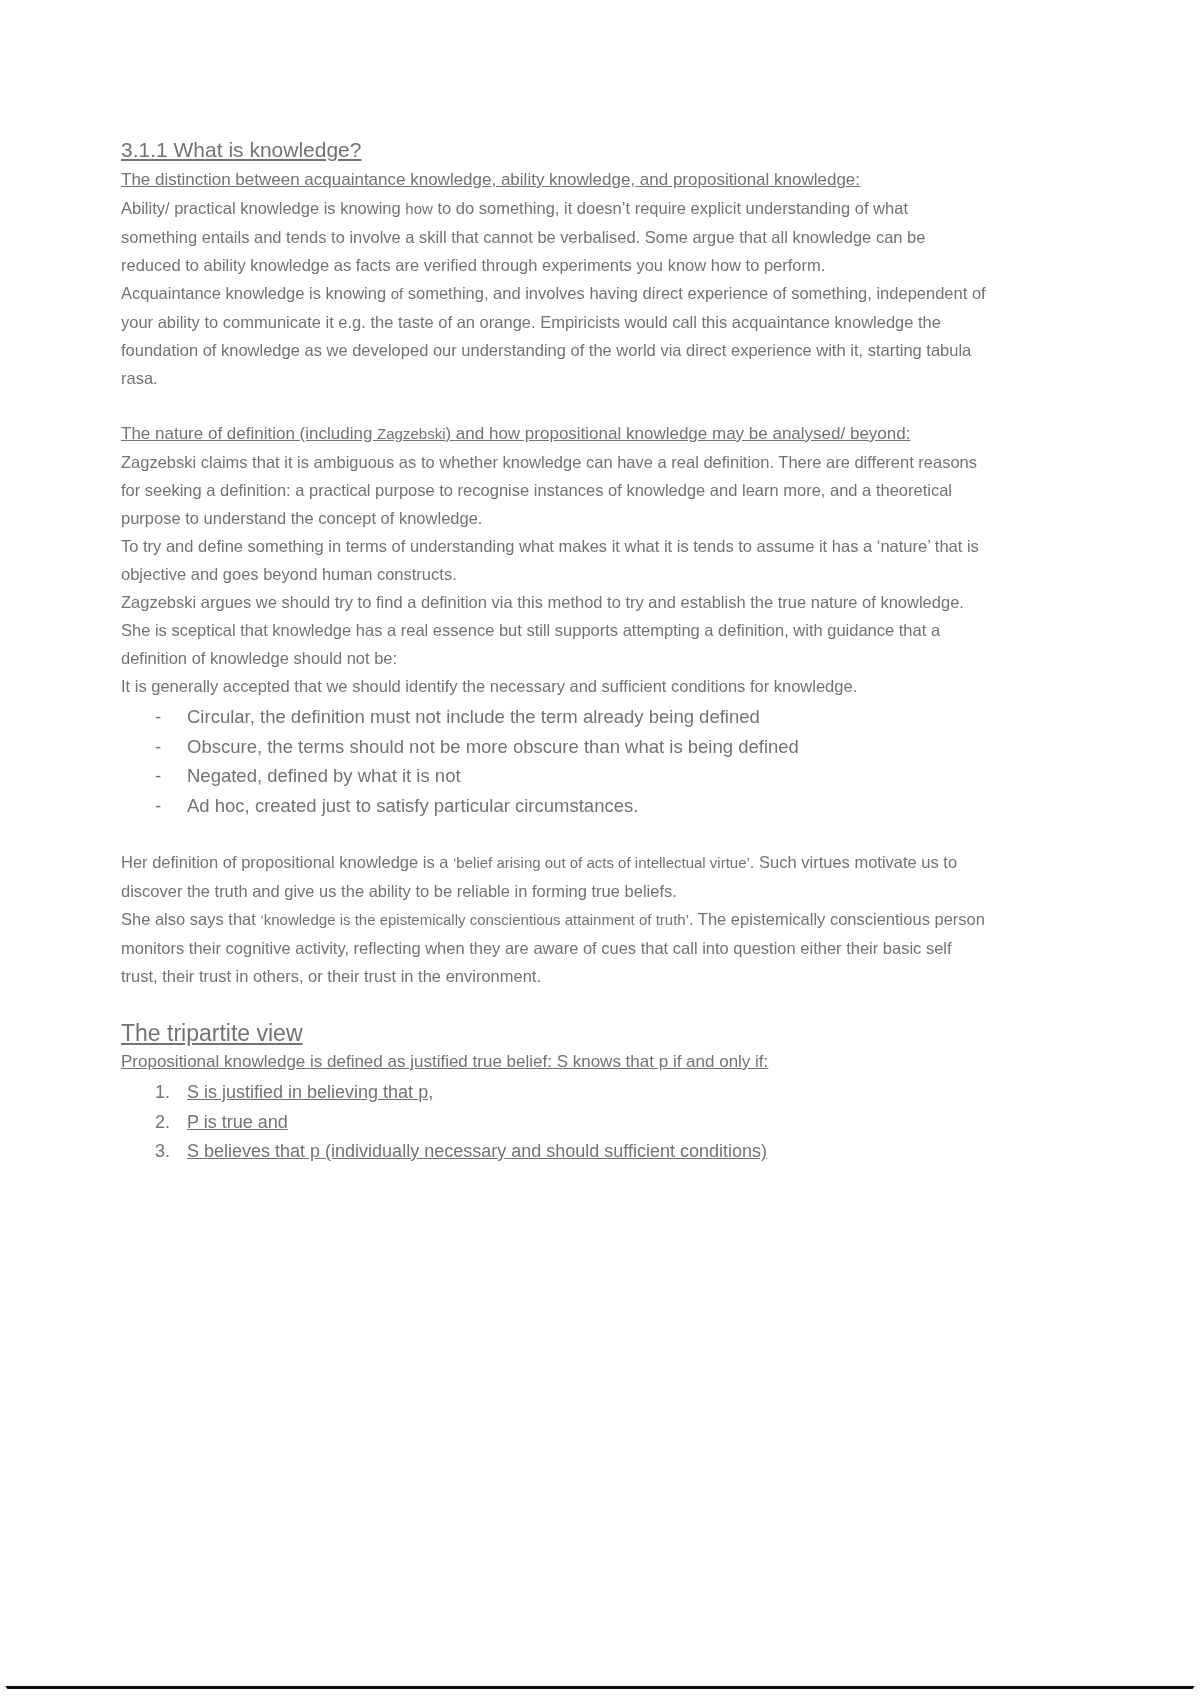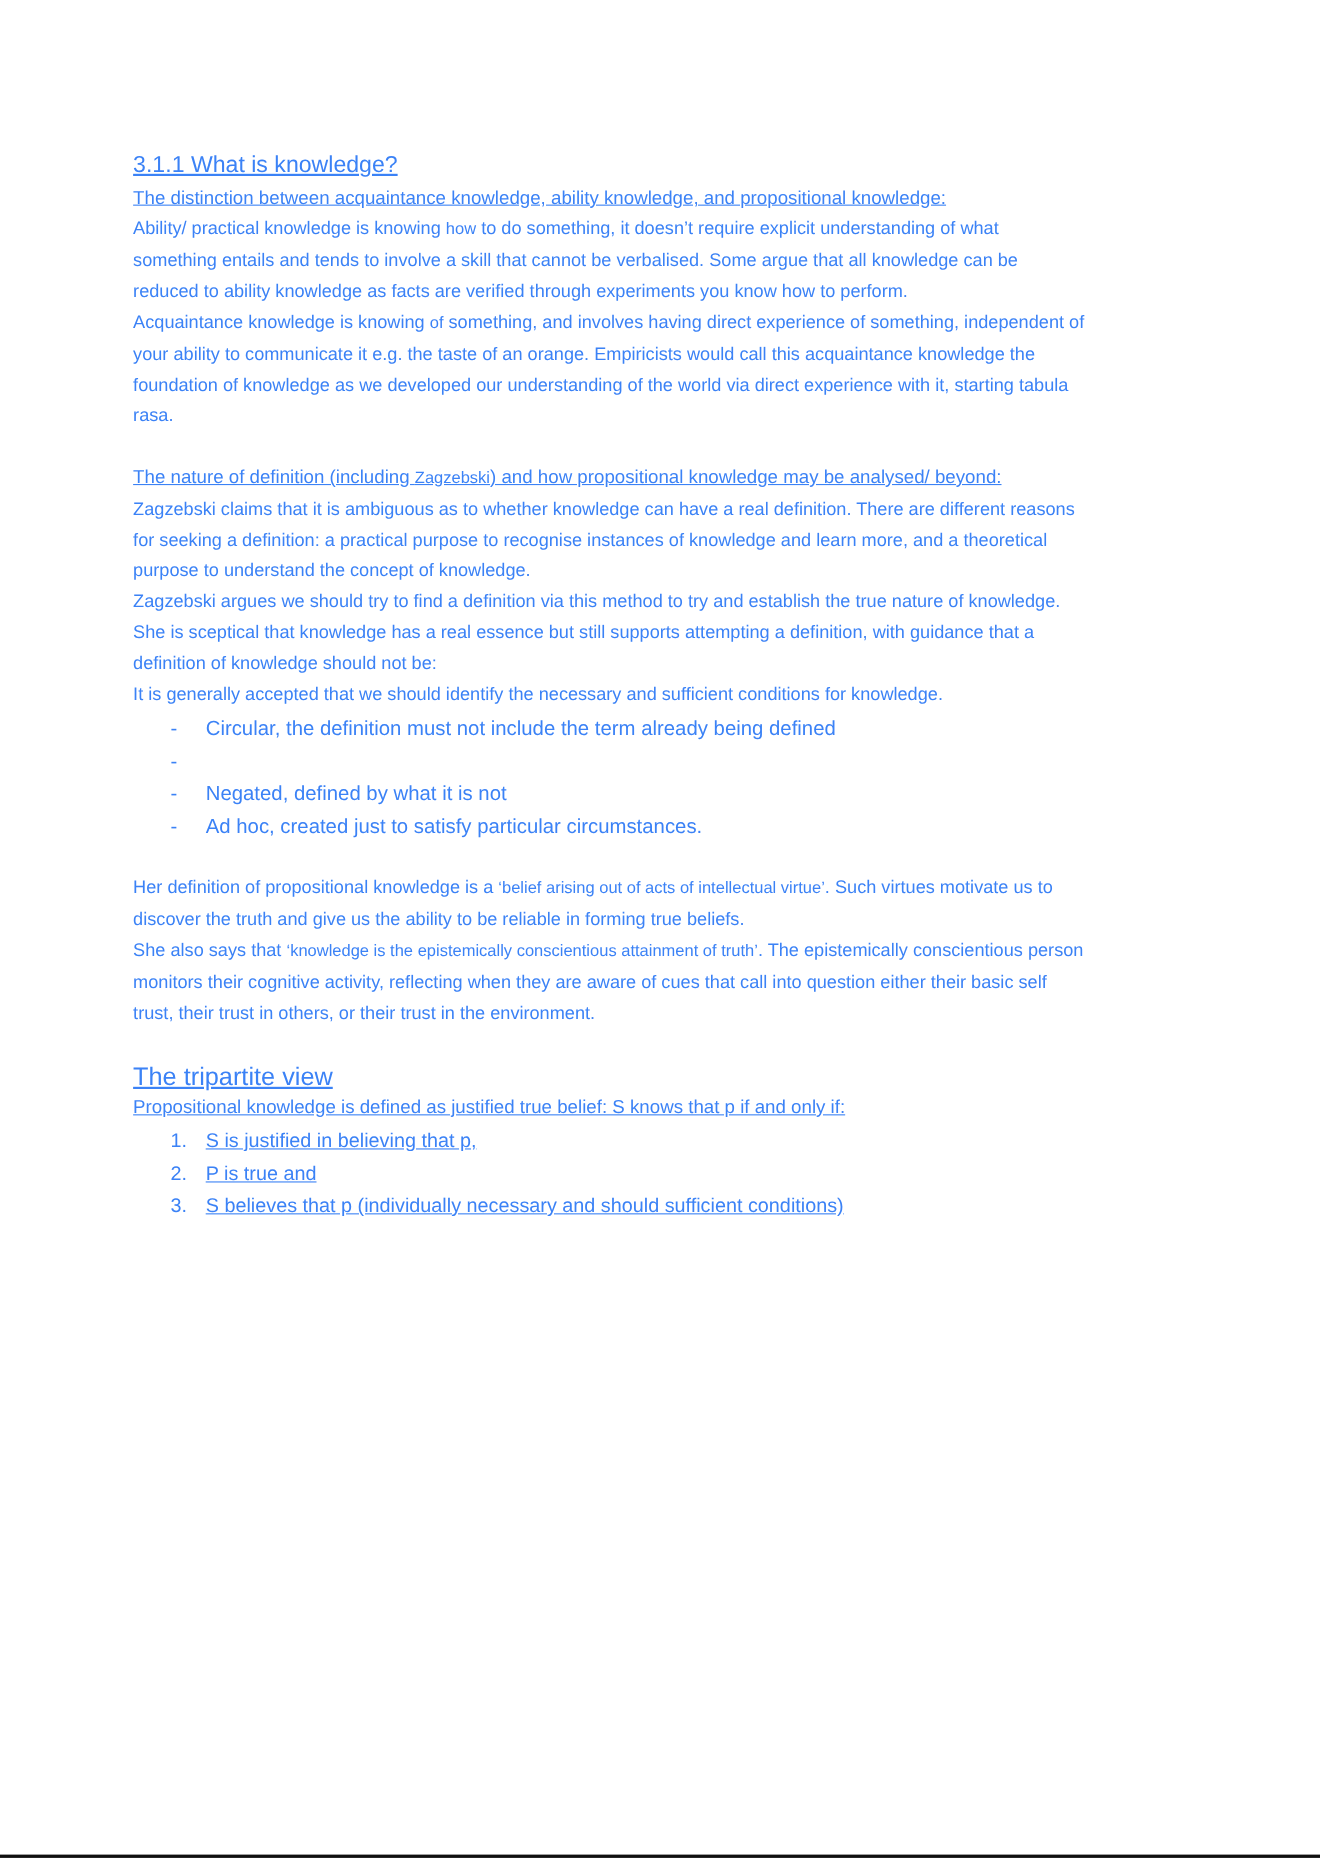--- a/index.html
+++ b/index.html
@@ -67,38 +67,40 @@
     left: 0;
     top: 1686px;
     width: 1200px;
     height: 3px;
     background: #101010;
   }
 </style>
 </head>
 <body>
 
-<div class="page" style="background: rgb(255, 255, 255); color: #3b82f6;">
+<div class="page" style="background: rgb(255, 255, 255); color: #737373; border-radius: 31px;">
   <div class="content">
       <div class="block title"><span>3.1.1 What is knowledge?</span></div>
       <div class="block subheading"><span>The distinction between acquaintance knowledge, ability knowledge, and propositional knowledge:</span></div>
       <div class="block paragraph"><span>Ability/ practical knowledge is knowing </span><span class="lg">how</span><span> to do something, it doesn’t require explicit understanding of what something entails and tends to involve a skill that cannot be verbalised. Some argue that all knowledge can be reduced to ability knowledge as facts are verified through experiments you know how to perform.</span></div>
       <div class="block paragraph"><span>Acquaintance knowledge is knowing </span><span class="lg">of</span><span> something, and involves having direct experience of something, independent of your ability to communicate it e.g. the taste of an orange. Empiricists would call this acquaintance knowledge the foundation of knowledge as we developed our understanding of the world via direct experience with it, starting tabula rasa.</span></div>
       <div class="spacer"></div>
       <div class="block subheading"><span>The nature of definition (including </span><span class="lg">Zagzebski</span><span>) and how propositional knowledge may be analysed/ beyond:</span></div>
       <div class="block paragraph"><span>Zagzebski claims that it is ambiguous as to whether knowledge can have a real definition. There are different reasons for seeking a definition: a practical purpose to recognise instances of knowledge and learn more, and a theoretical purpose to understand the concept of knowledge.</span></div>
+      <div class="block paragraph"><span>To try and define something in terms of understanding what makes it what it is tends to assume it has a ‘nature’ that is objective and goes beyond human constructs.</span></div>
       <div class="block paragraph"><span>Zagzebski argues we should try to find a definition via this method to try and establish the true nature of knowledge. She is sceptical that knowledge has a real essence but still supports attempting a definition, with guidance that a definition of knowledge should not be:</span></div>
       <div class="block paragraph"><span>It is generally accepted that we should identify the necessary and sufficient conditions for knowledge.</span></div>
       <ul class="bullets">
         <li>
           <span class="marker">-</span>
           <span class="li-text">Circular, the definition must not include the term already being defined</span>
         </li>
         <li>
           <span class="marker">-</span>
+          <span class="li-text">Obscure, the terms should not be more obscure than what is being defined</span>
         </li>
         <li>
           <span class="marker">-</span>
           <span class="li-text">Negated, defined by what it is not</span>
         </li>
         <li>
           <span class="marker">-</span>
           <span class="li-text">Ad hoc, created just to satisfy particular circumstances.</span>
         </li>
       </ul>

